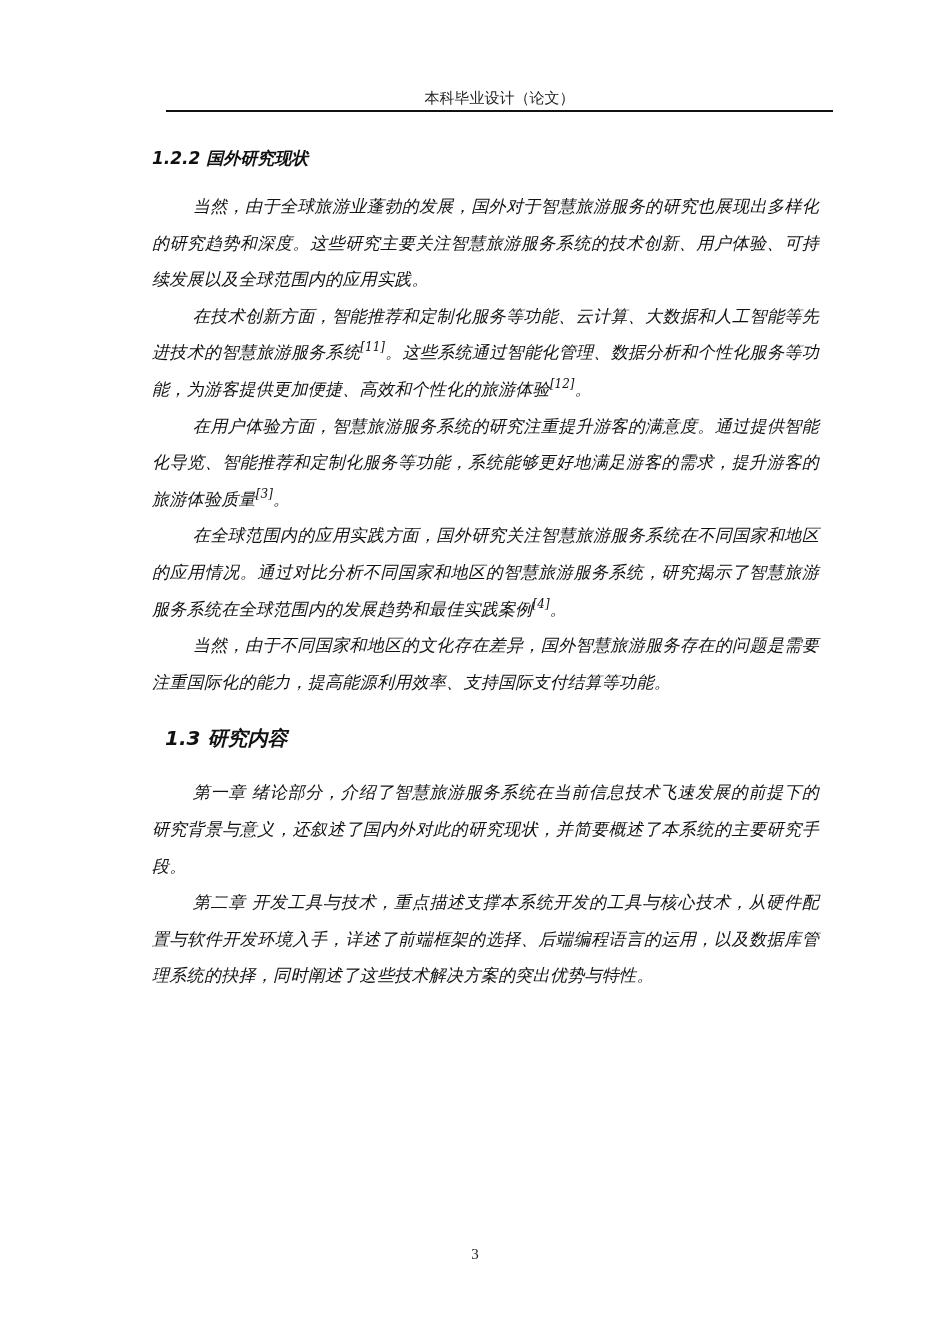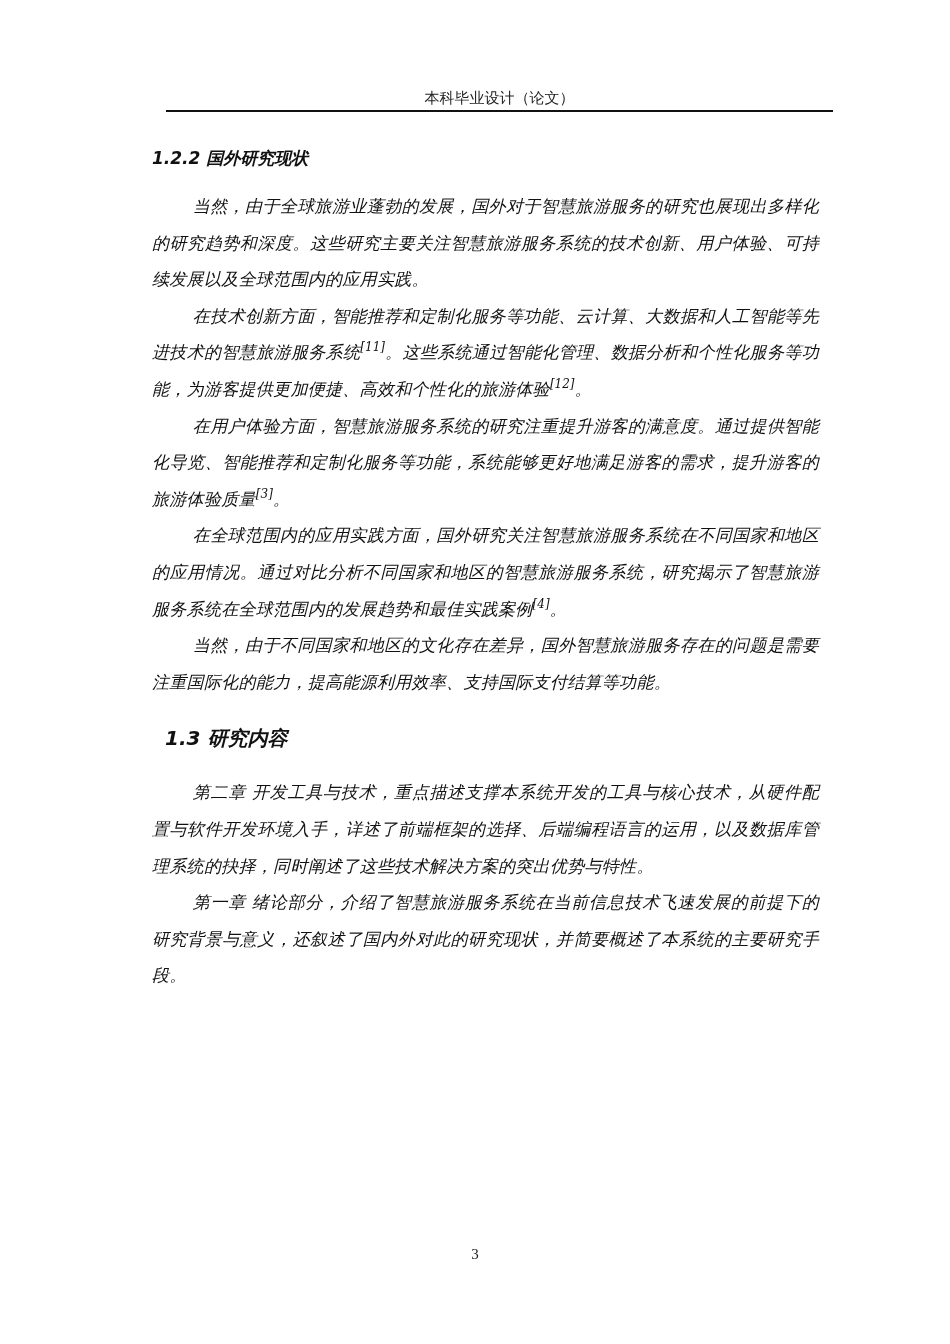--- a/index.html
+++ b/index.html
@@ -105,22 +105,22 @@
 
     <p class="p"><span>在用户体验方面，智慧旅游服务系统的研究注重提升游客的满意度。通过提供智能化导览、智能推荐和定制化服务等功能，系统能够更好地满足游客的需求，提升游客的旅游体验质量</span><sup>[3]</sup><span>。</span></p>
 
 
     <p class="p"><span>在全球范围内的应用实践方面，国外研究关注智慧旅游服务系统在不同国家和地区的应用情况。通过对比分析不同国家和地区的智慧旅游服务系统，研究揭示了智慧旅游服务系统在全球范围内的发展趋势和最佳实践案例</span><sup>[4]</sup><span>。</span></p>
 
     <p class="p"><span>当然，由于不同国家和地区的文化存在差异，国外智慧旅游服务存在的问题是需要注重国际化的能力，提高能源利用效率、支持国际支付结算等功能。</span></p>
 
     <div class="h2">1.3 研究内容</div>
 
+    <p class="p"><span>第一章  绪论部分，介绍了智慧旅游服务系统在当前信息技术飞速发展的前提下的研究背景与意义，还叙述了国内外对此的研究现状，并简要概述了本系统的主要研究手段。</span></p>
+
     <p class="p"><span>第二章  开发工具与技术，重点描述支撑本系统开发的工具与核心技术，从硬件配置与软件开发环境入手，详述了前端框架的选择、后端编程语言的运用，以及数据库管理系统的抉择，同时阐述了这些技术解决方案的突出优势与特性。</span></p>
-
-    <p class="p"><span>第一章  绪论部分，介绍了智慧旅游服务系统在当前信息技术飞速发展的前提下的研究背景与意义，还叙述了国内外对此的研究现状，并简要概述了本系统的主要研究手段。</span></p>
 
 
   </div>
 
   <div class="page-number">3</div>
 
 </div>
 
 </body></html>

